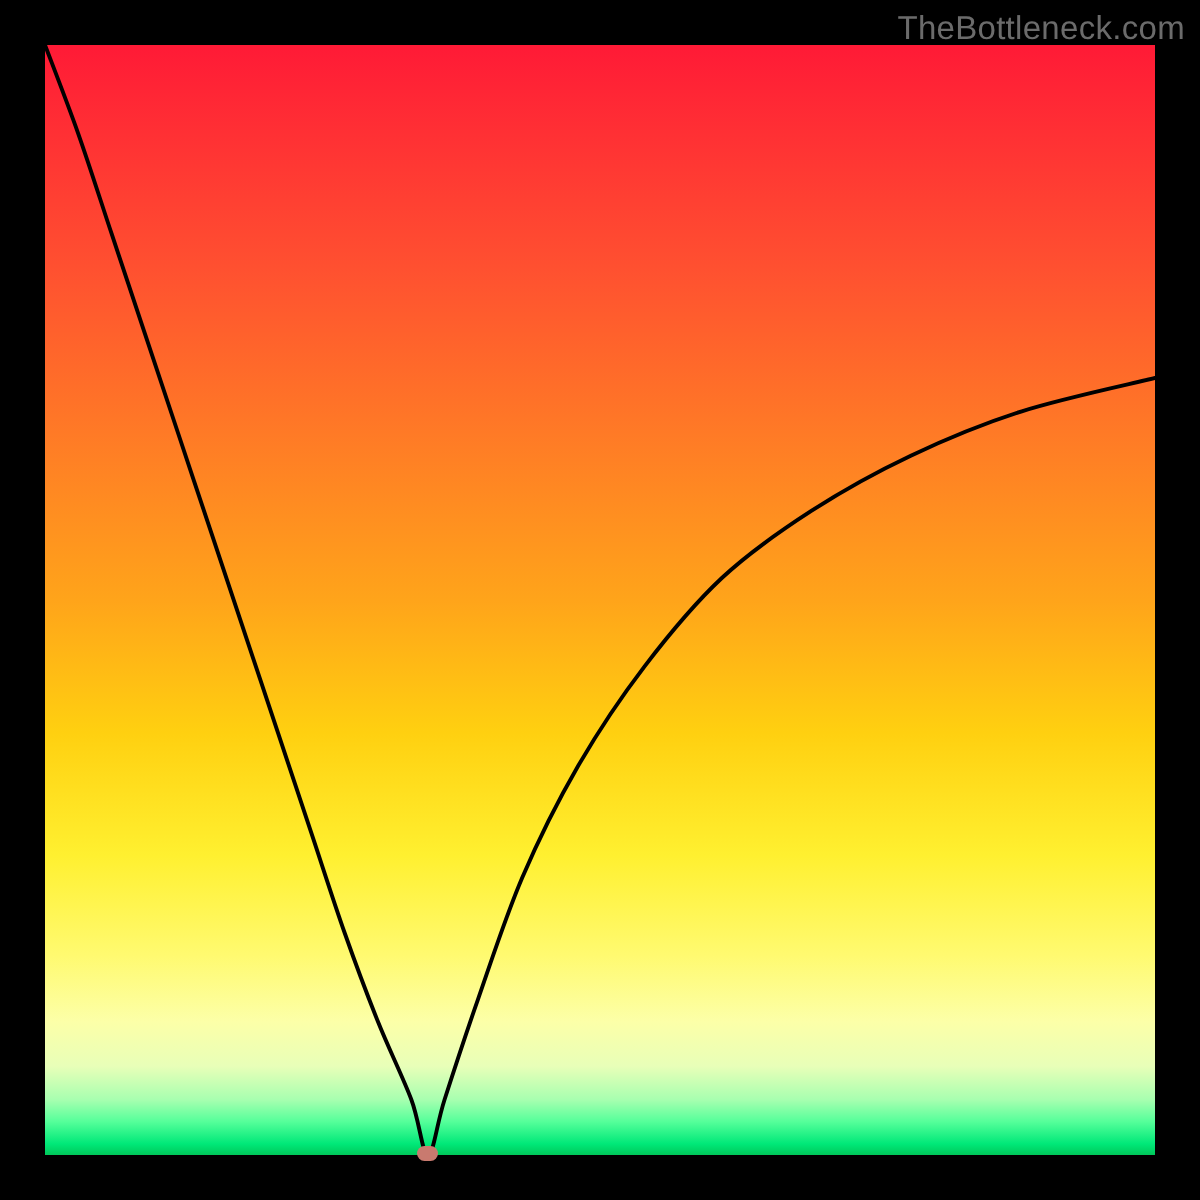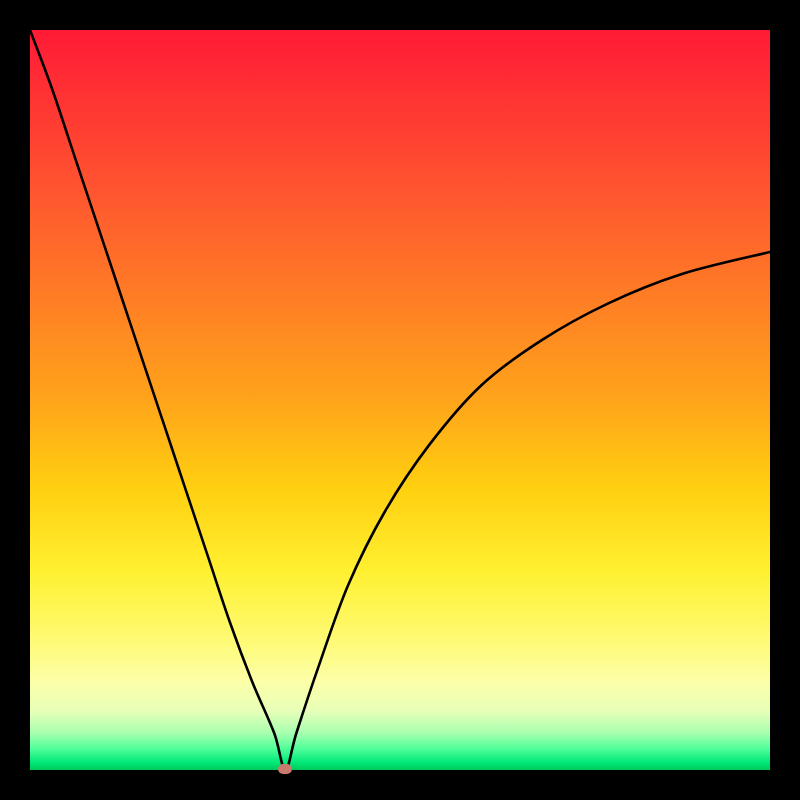--- a/index.html
+++ b/index.html
@@ -74,14 +74,15 @@
   <div class="plot-area">
 
     <svg class="curve" viewBox="0 0 740 740" preserveAspectRatio="none">
       <path d="M 0.00 0.00 C 3.70 9.87, 14.80 38.23, 22.20 59.20 C 29.60 80.17, 37.00 103.60, 44.40 125.80 C 51.80 148.00, 59.20 170.20, 66.60 192.40 C 74.00 214.60, 81.40 236.80, 88.80 259.00 C 96.20 281.20, 103.60 303.40, 111.00 325.60 C 118.40 347.80, 125.80 370.00, 133.20 392.20 C 140.60 414.40, 148.00 436.60, 155.40 458.80 C 162.80 481.00, 170.20 503.20, 177.60 525.40 C 185.00 547.60, 192.40 571.03, 199.80 592.00 C 207.20 612.97, 214.60 632.70, 222.00 651.20 C 229.40 669.70, 238.65 688.20, 244.20 703.00 C 249.75 717.80, 251.60 740.00, 255.30 740.00 C 259.00 740.00, 260.85 720.27, 266.40 703.00 C 271.95 685.73, 279.97 661.07, 288.60 636.40 C 297.23 611.73, 307.10 580.90, 318.20 555.00 C 329.30 529.10, 341.63 504.43, 355.20 481.00 C 368.77 457.57, 383.57 435.37, 399.60 414.40 C 415.63 393.43, 432.90 372.47, 451.40 355.20 C 469.90 337.93, 489.63 324.37, 510.60 310.80 C 531.57 297.23, 553.77 284.90, 577.20 273.80 C 600.63 262.70, 624.07 252.83, 651.20 244.20 C 678.33 235.57, 725.20 225.70, 740.00 222.00" fill="none" stroke="#000000" stroke-width="2.6" stroke-linecap="round" stroke-linejoin="round"></path>
     </svg>
 
     <div class="marker" style="left: 248.3px; top: 734px; background: rgb(201, 122, 111);"></div>
 
   </div>
 
+  <div class="watermark">TheBottleneck.com</div>
 
 </div>
 
 </body></html>

